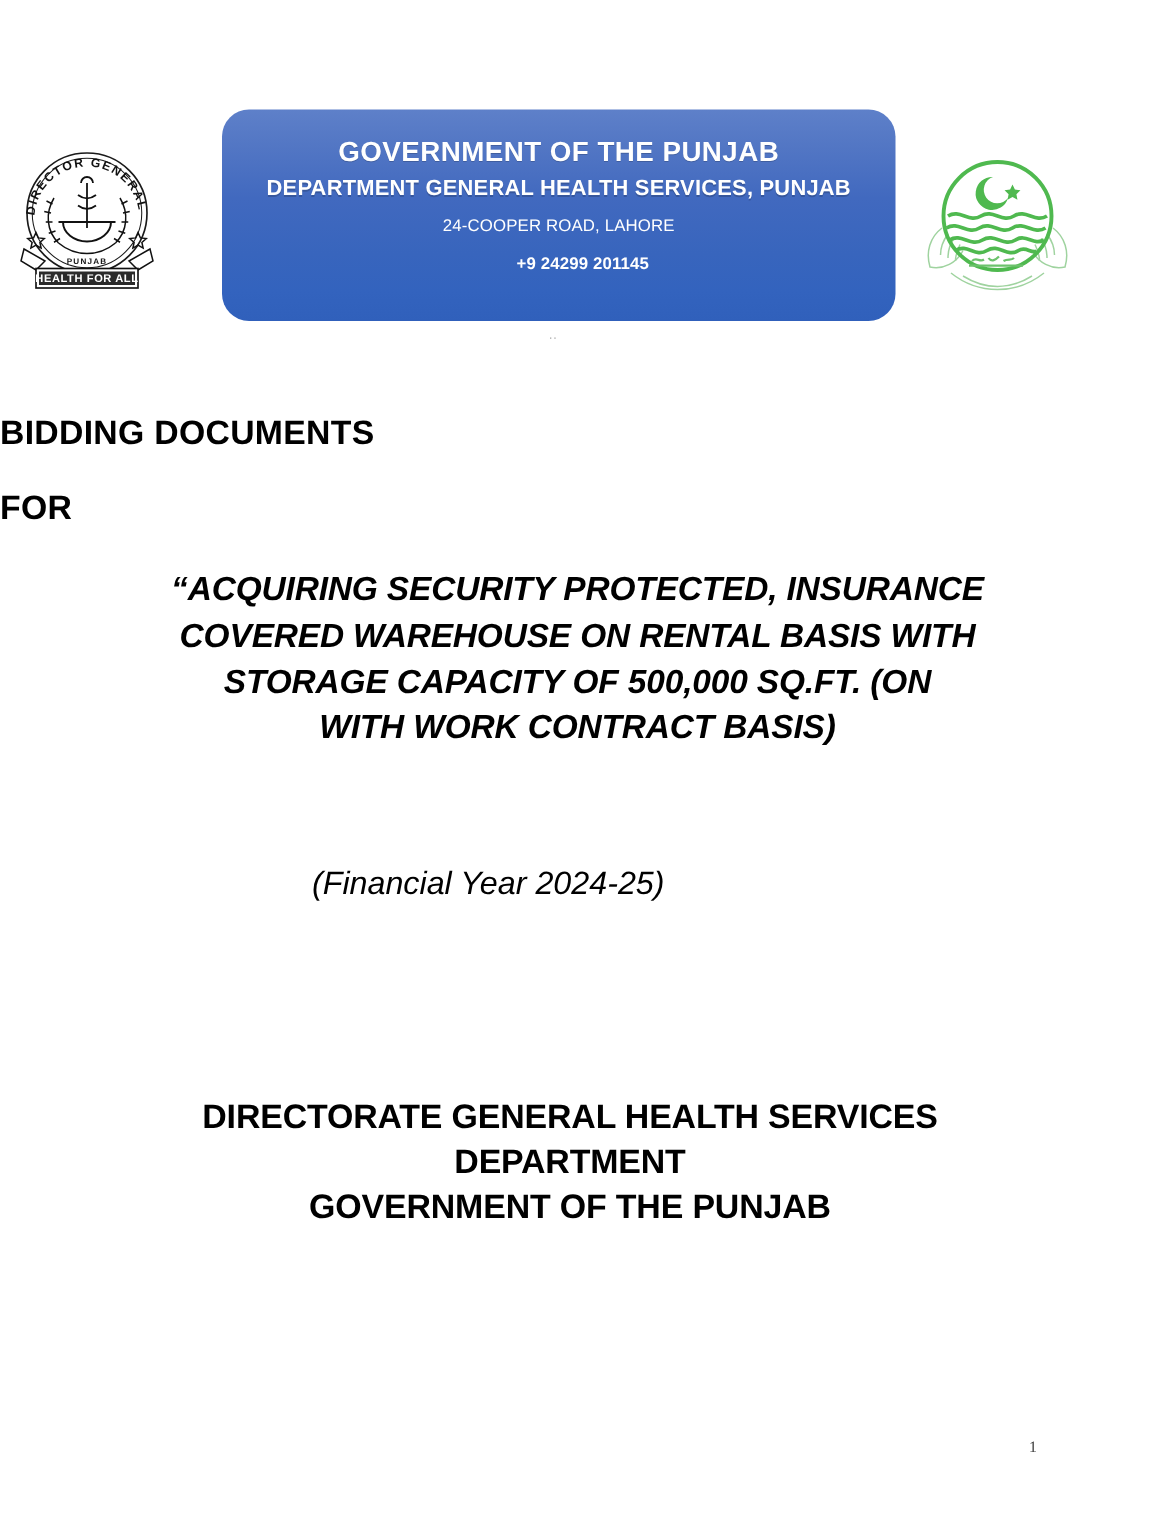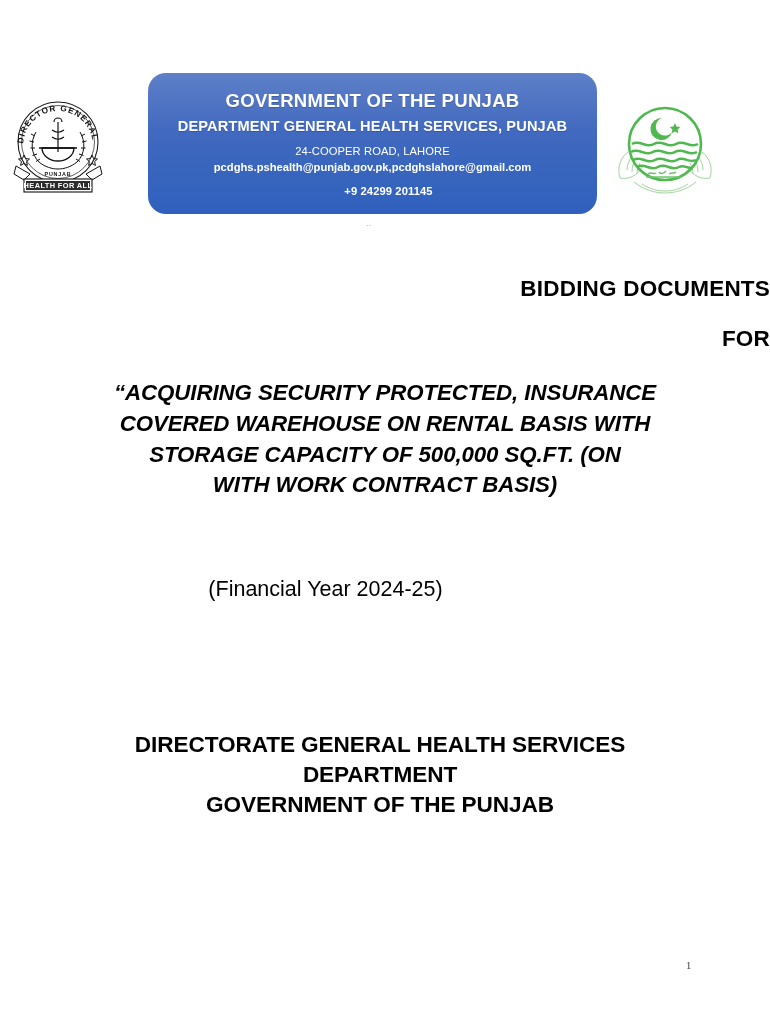--- a/index.html
+++ b/index.html
@@ -108,21 +108,21 @@
     letter-spacing: 0.5px;
     line-height: 1;
   }
 
   
   .title-block {
     position: absolute;
     left: 0;
     top: 278px;
     width: 770px;
-    text-align: right;
+    text-align: left;
   }
   .doc-head {
     font-size: 22.5px;
     font-weight: bold;
     letter-spacing: 0.2px;
     line-height: 1.0;
   }
   .doc-for {
     font-size: 22.5px;
     font-weight: bold;
@@ -146,20 +146,21 @@
     box-sizing: border-box;
   }
 
   .fiscal-year {
     position: absolute;
     left: 0;
     top: 578px;
     width: 651px;
     text-align: center;
     font-size: 21.5px;
+    font-style: italic;
     font-weight: normal;
     line-height: 1.1;
   }
 
   
   .dept-block {
     position: absolute;
     left: 0;
     top: 730px;
     width: 760px;
@@ -235,21 +236,20 @@
         <rect x="18" y="85" width="64" height="9" fill="#2b2b2b"></rect>
         <text x="50" y="92.2" text-anchor="middle" font-family="'Liberation Sans',sans-serif" font-size="7.4" font-weight="bold" fill="#ffffff" letter-spacing="0.4">HEALTH FOR ALL</text>
       </g>
     </svg>
   </div>
 
   <div class="banner">
     <div class="banner-l1">GOVERNMENT OF THE PUNJAB</div>
     <div class="banner-l2">DEPARTMENT GENERAL HEALTH SERVICES, PUNJAB</div>
     <div class="banner-l3">24-COOPER ROAD, LAHORE</div>
-    <div class="banner-l4">pcdghs.pshealth@punjab.gov.pk,pcdghslahore@gmail.com</div>
     <div class="banner-l5">+9 24299 201145</div>
   </div>
 
   <div class="banner-artifact">··</div>
 
   <div class="logo-right">
     <svg viewBox="0 0 106 104" width="106" height="104" aria-hidden="true">
 
       <g stroke="#9fd39f" fill="none" stroke-width="1">
         <path d="M16 56 c-8 6 -11 16 -8 26 c9 2 18 -3 22 -11"></path>

